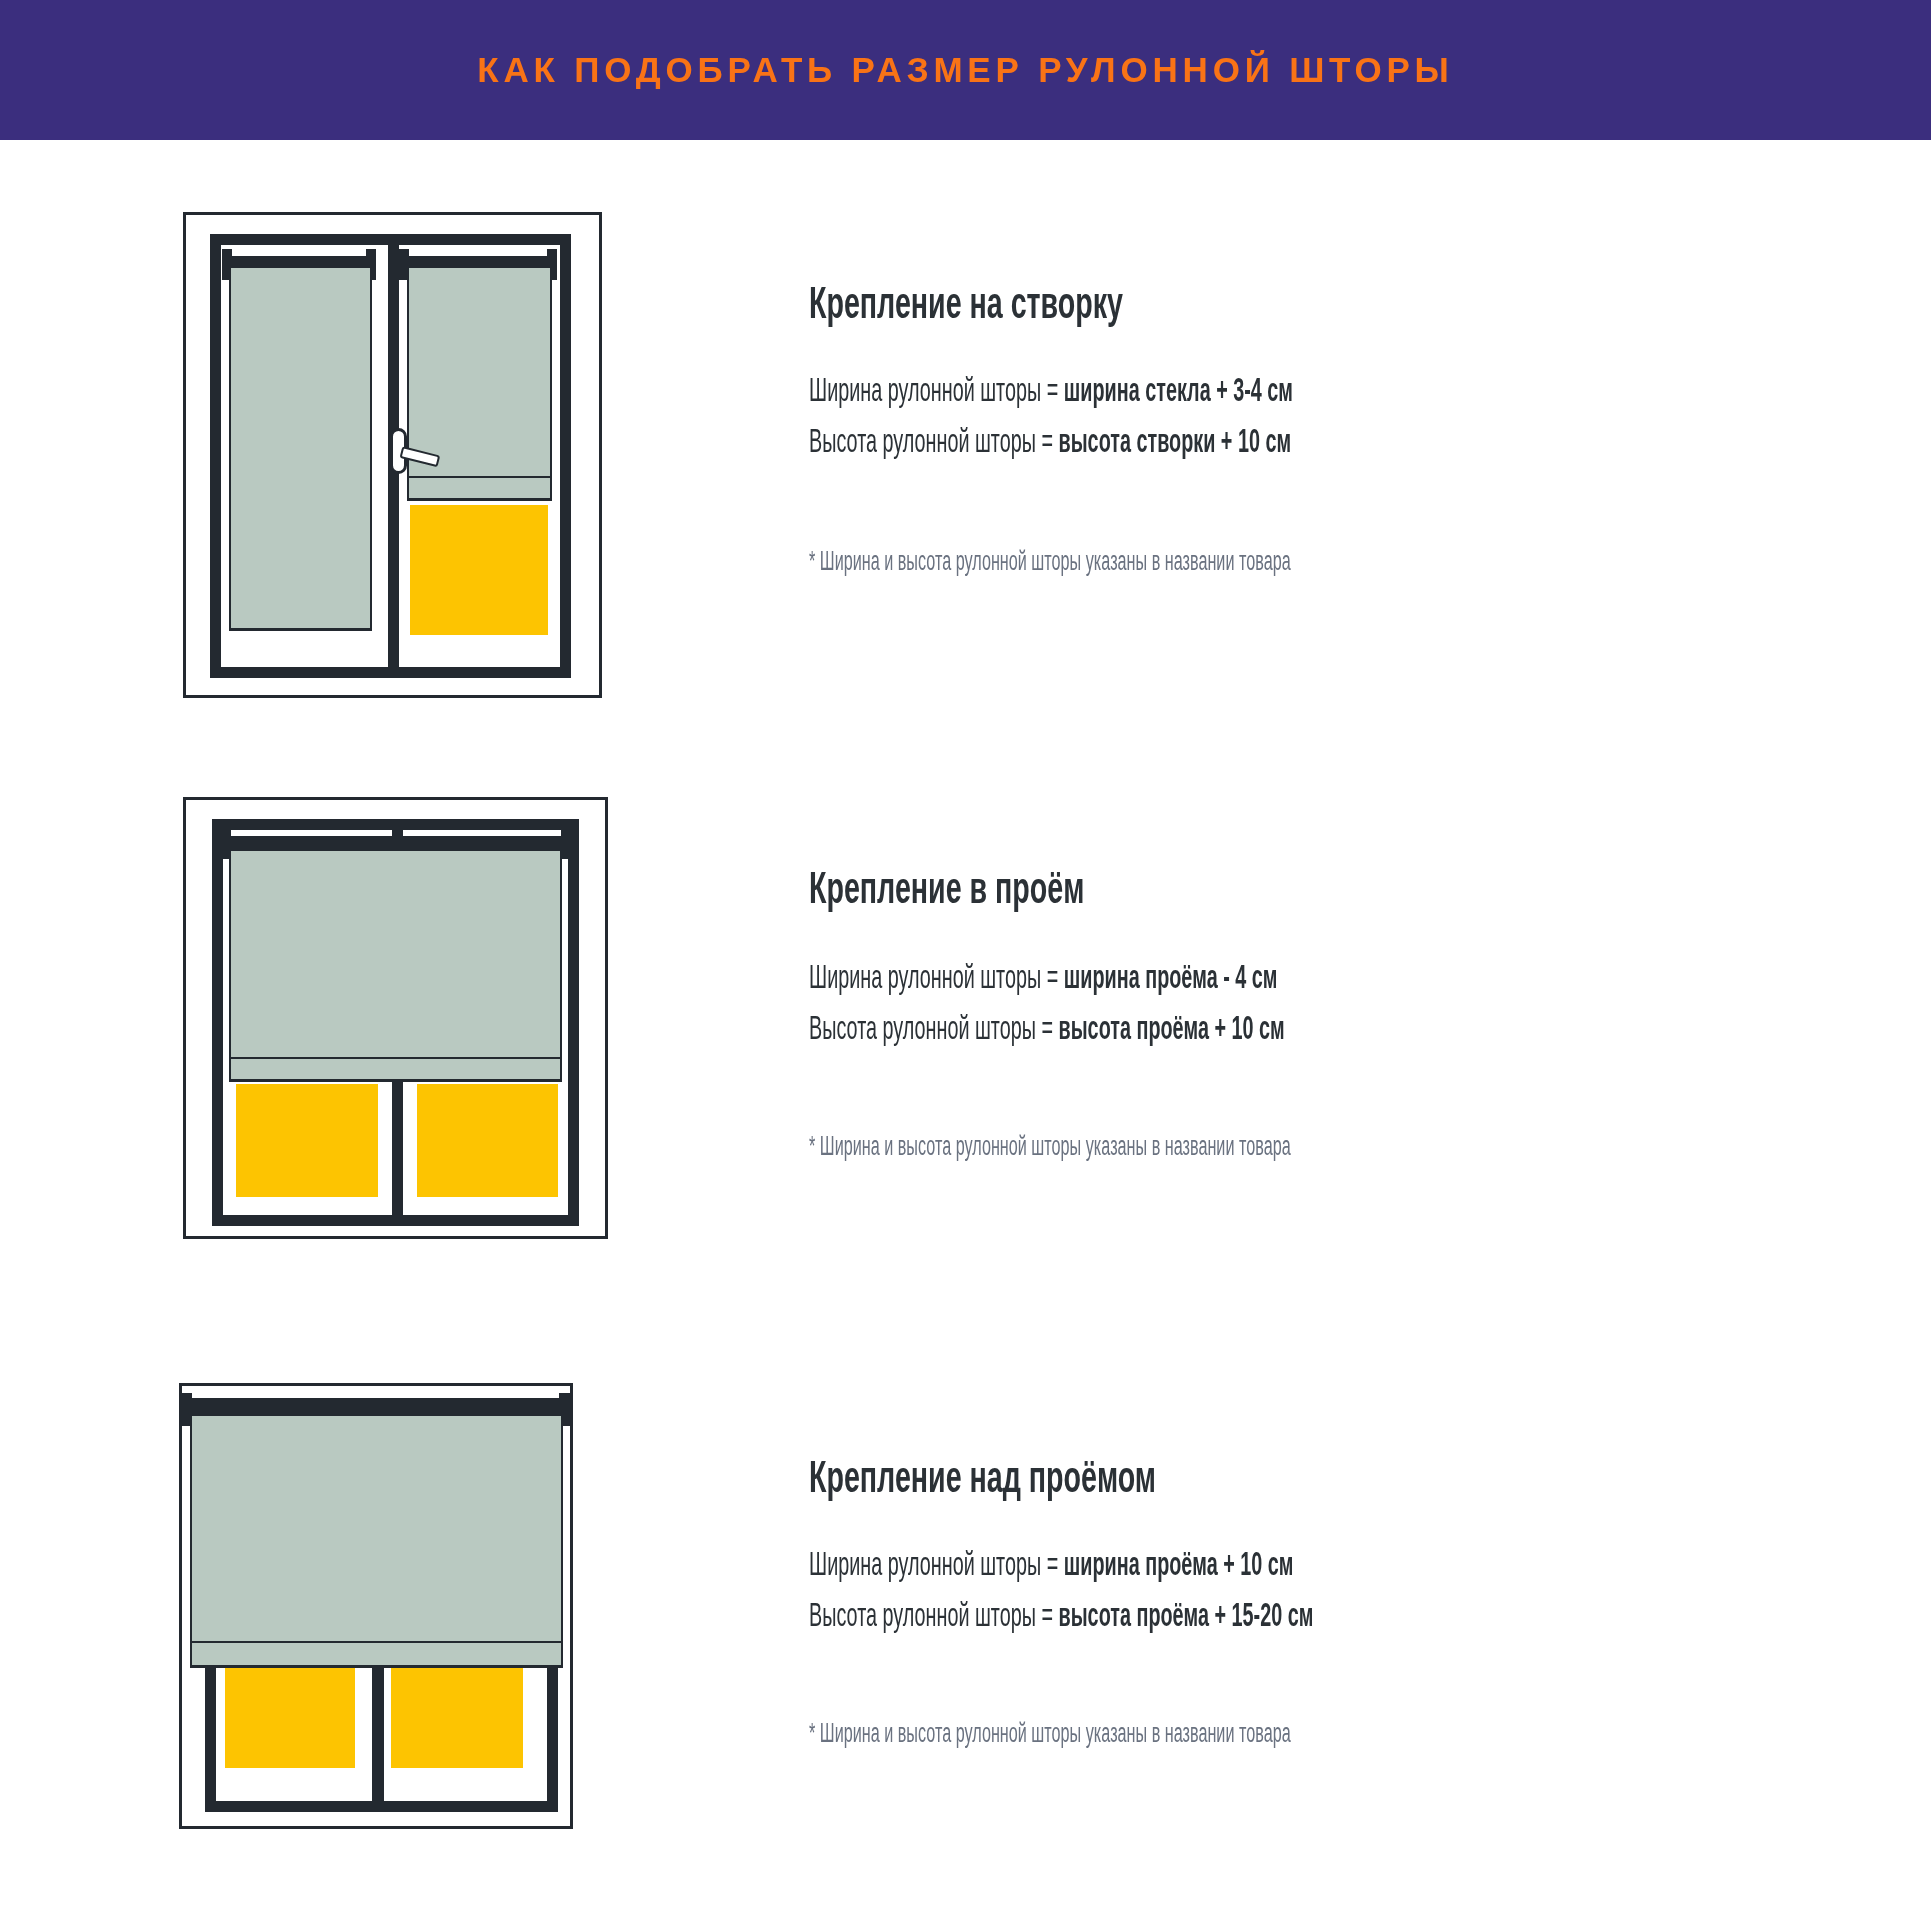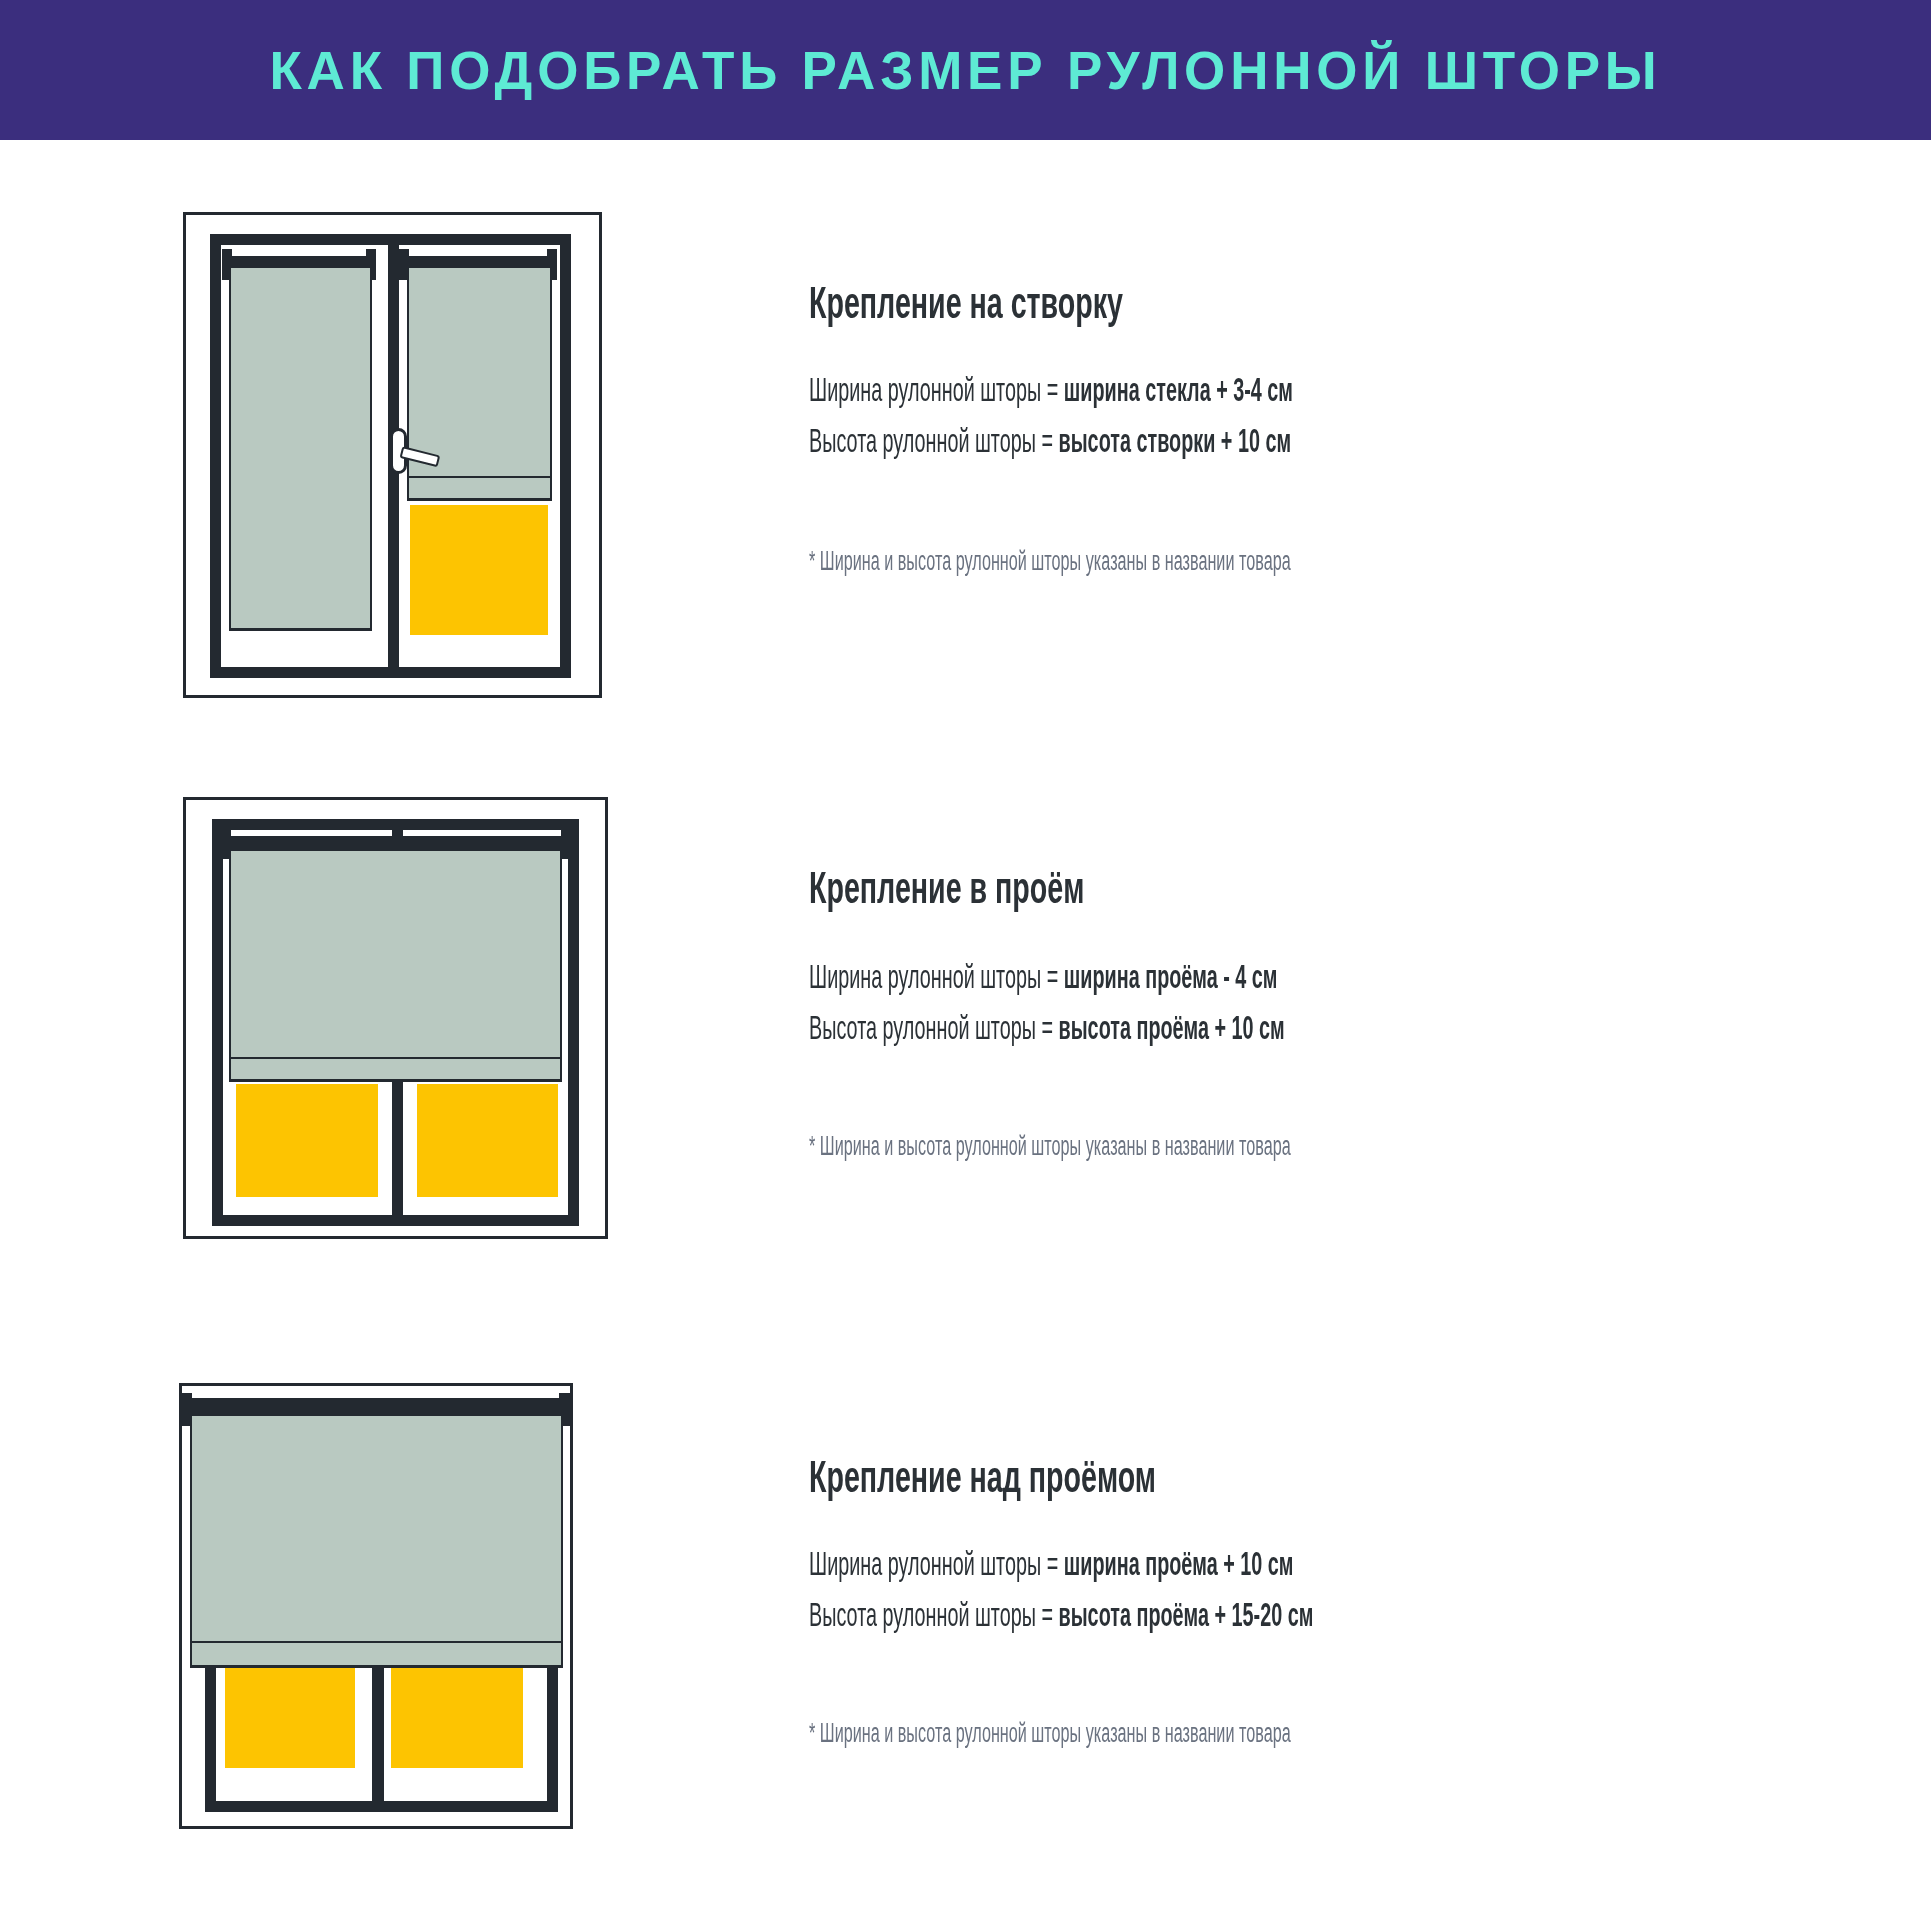--- a/index.html
+++ b/index.html
@@ -18,22 +18,22 @@
   .banner {
     position: absolute;
     left: 0; top: 0;
     width: 1931px; height: 140px;
     background: var(--header-bg, #3B2E7E);
     display: flex;
     align-items: center;
     justify-content: center;
   }
   .banner h1 {
-    color: #5eead4;
-    font-size: 53px;
+    color: #f97316;
+    font-size: 35px;
     font-weight: bold;
     letter-spacing: 4.8px;
     white-space: nowrap;
   }
 
   
   .ill { position: absolute; }
   .frame-outer {
     position: absolute; inset: 0;
     border: 3.9px solid var(--stroke, #232930);

